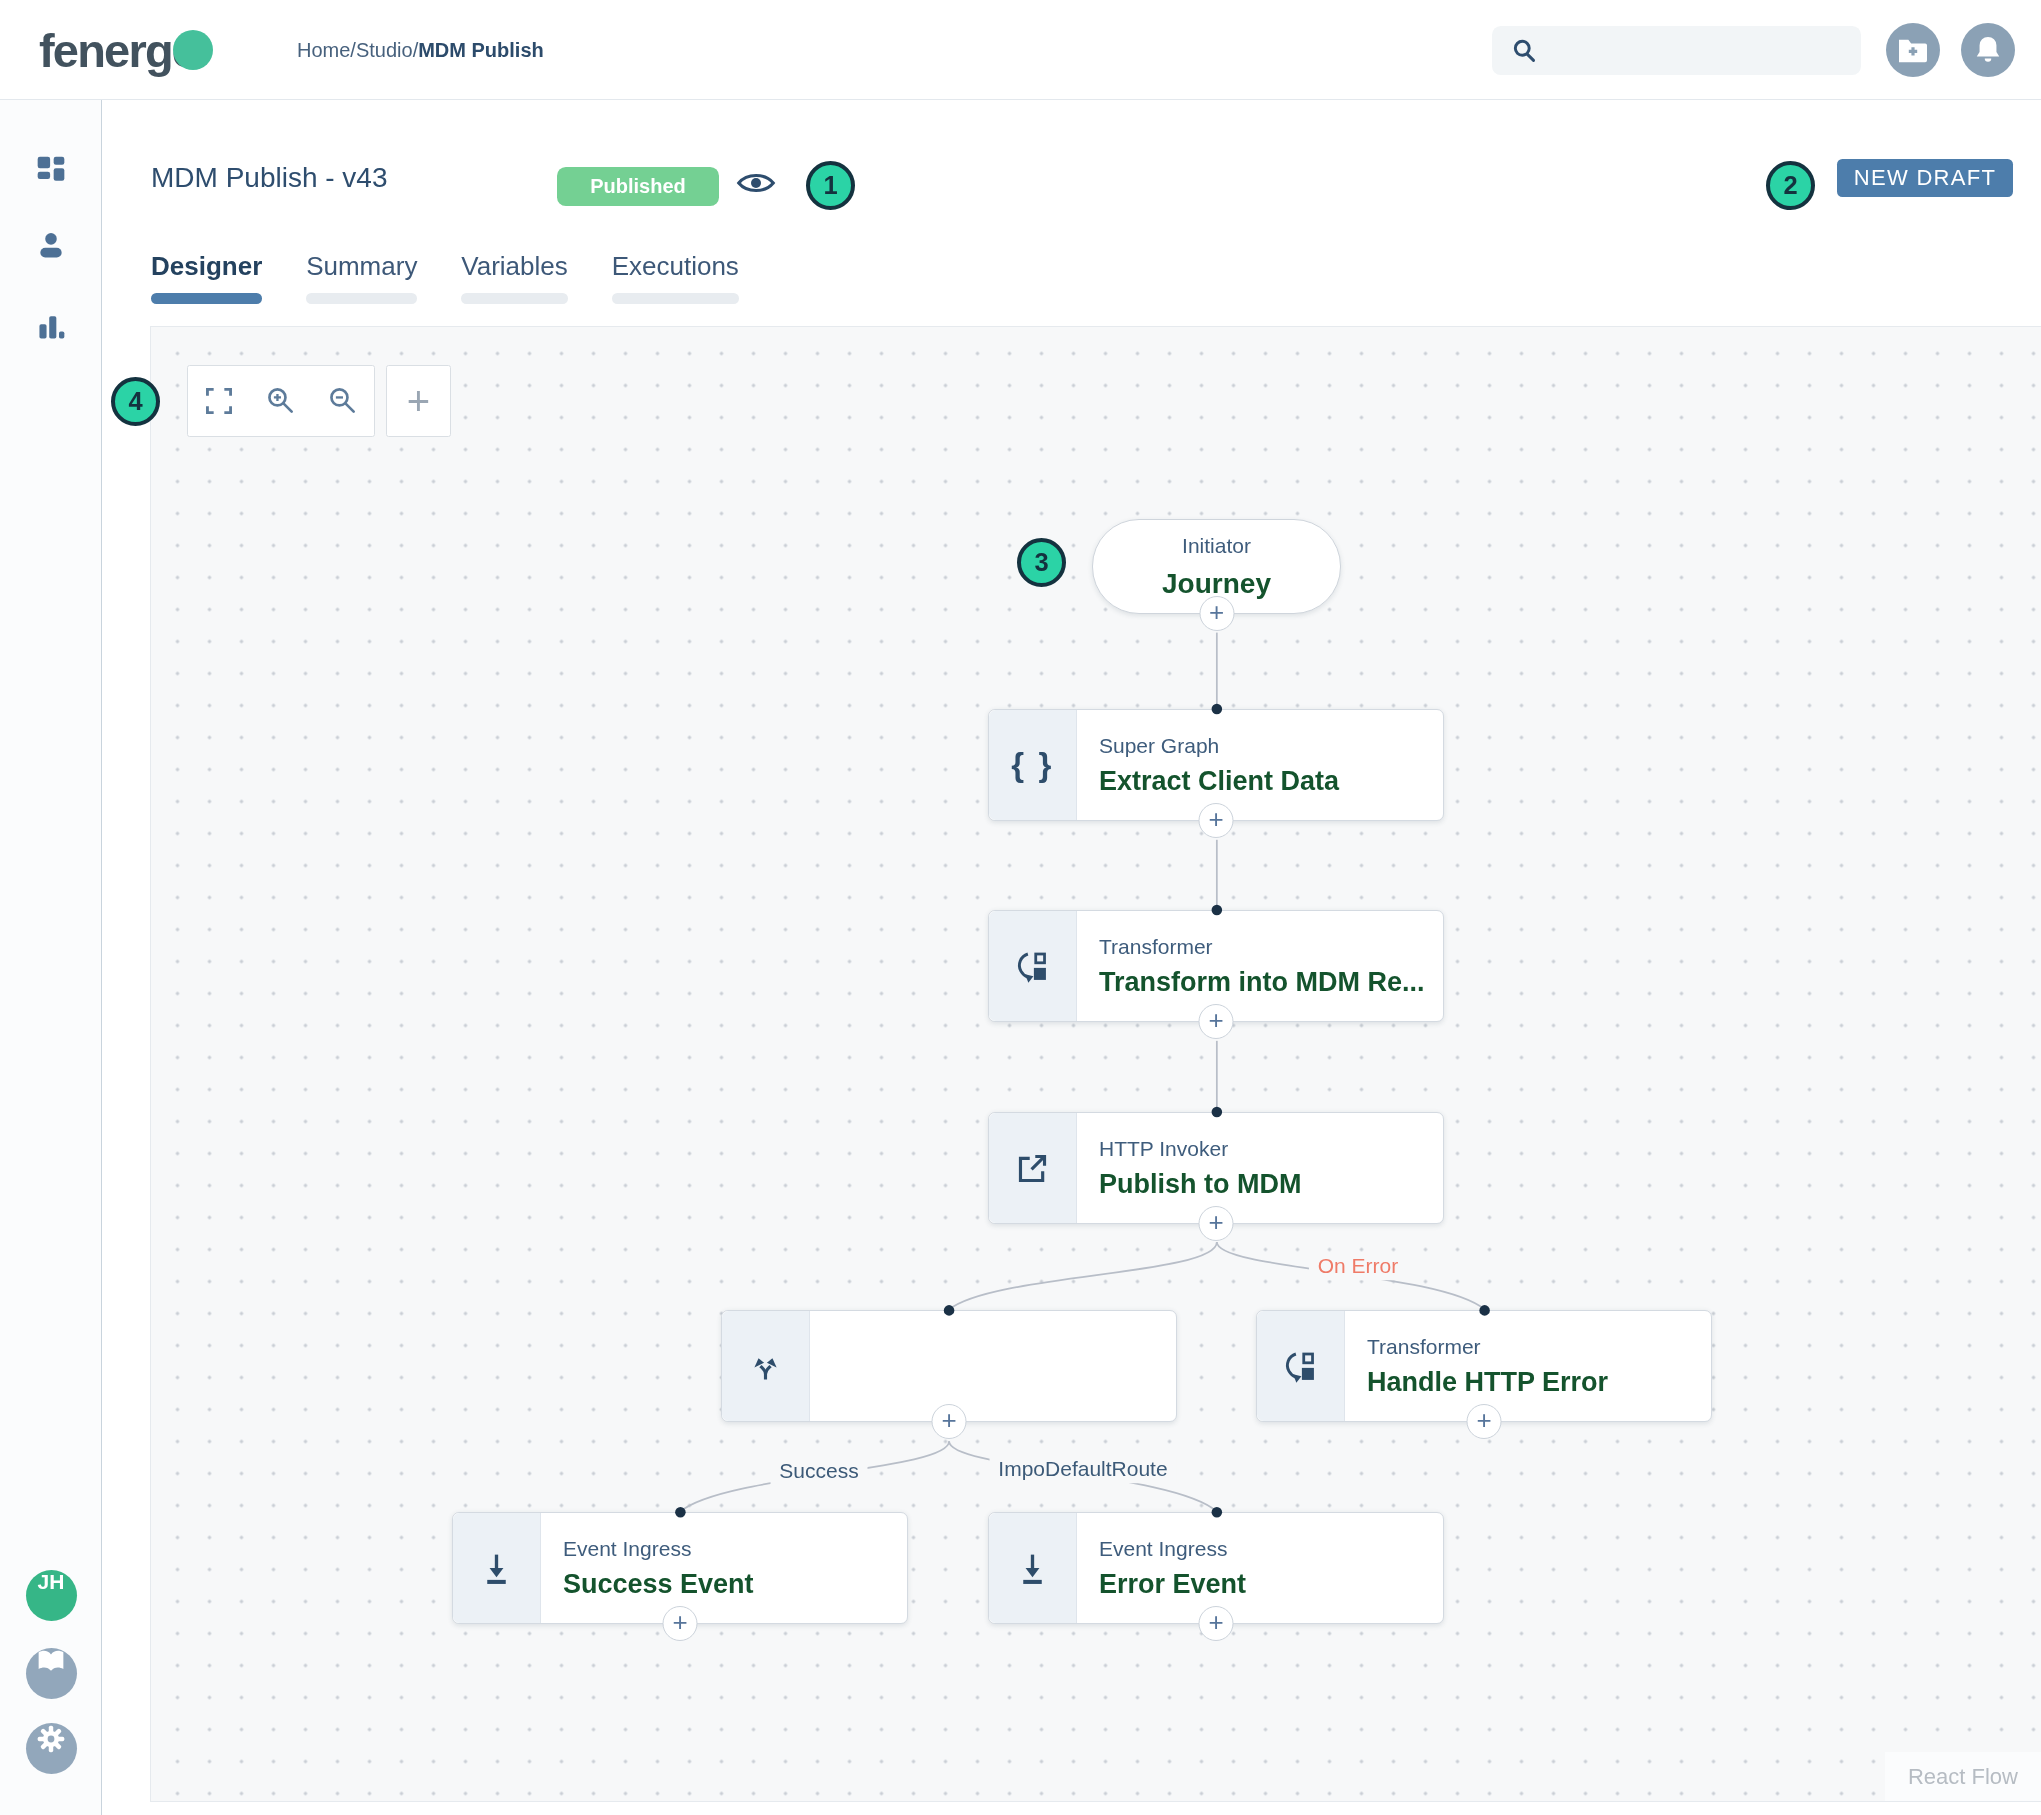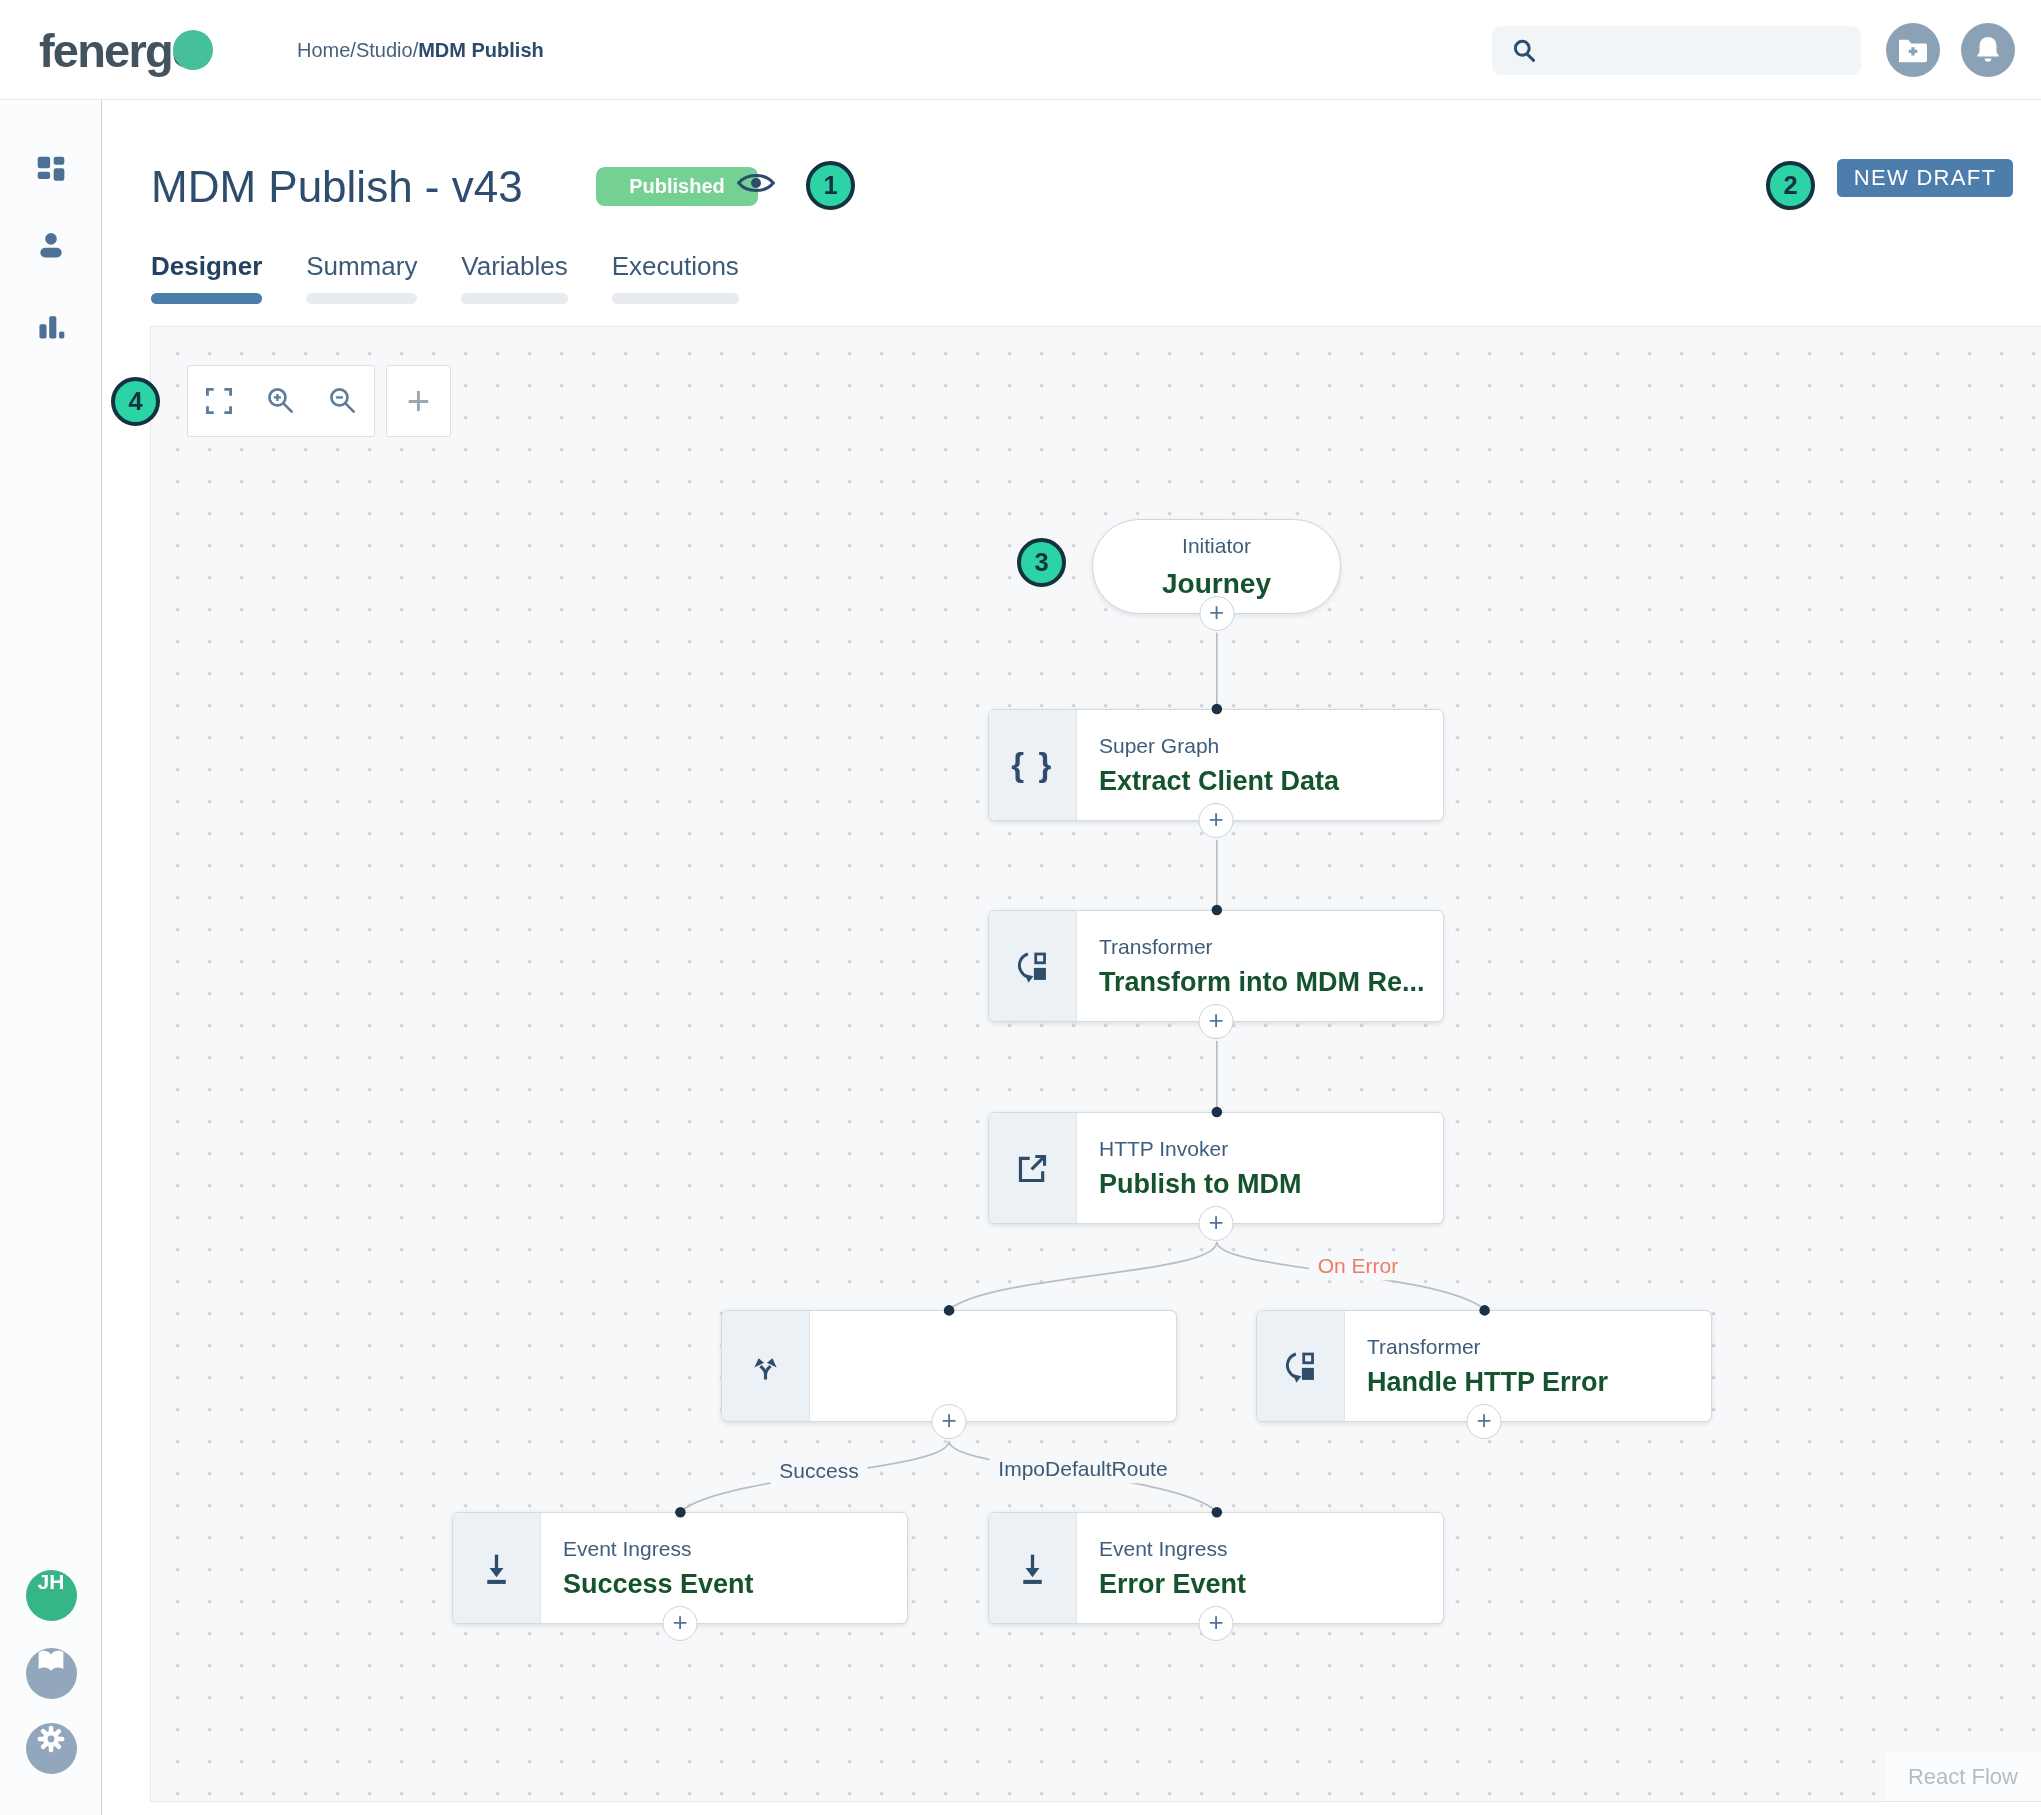--- a/index.html
+++ b/index.html
@@ -25,23 +25,23 @@
     display:flex; align-items:center; justify-content:center; cursor:pointer; }
   
   .sidebar { position:absolute; left:0; top:100px; width:102px; height:1715px; background:#fbfcfd;
     border-right:0.9px solid #c9d4dd; z-index:5; }
   .side-icon { position:absolute; left:35px; width:32px; height:32px; cursor:pointer; }
   .side-circle { position:absolute; left:25.5px; width:51px; height:51px; border-radius:50%;
     display:flex; align-items:flex-start; justify-content:center; cursor:pointer; }
   .avatar { background:#36b687; color:#fff; font-weight:bold; font-size:21px; }
   .gray-circle { background:#92a7bb; }
   
-  .page-title { position:absolute; left:151px; top:162px; font-size:44px; font-weight:500; color:#2e4d6e; }
+  .page-title { position:absolute; left:151px; top:162px; font-size:28px; font-weight:500; color:#2e4d6e; }
   .status-badge { position:absolute; left:557px; top:167px; width:162px; height:39px; border-radius:8.8px;
-    background:#74d093; color:#fff; font-size:20px; font-weight:bold; display:flex; align-items:center; justify-content:center;margin-left:39px; }
+    background:#74d093; color:#fff; font-size:20px; font-weight:bold; display:flex; align-items:center; justify-content:center; }
   .eye-btn { position:absolute; left:736px; top:169px; width:40px; height:35px; cursor:pointer; }
   .new-draft-btn { position:absolute; left:1837px; top:159px; width:176px; height:38px; background:#4d7dab;
     border:none; border-radius:5.3px; color:#fff; font-size:22px; letter-spacing:1.3px; cursor:pointer;
     font-family:"Liberation Sans", sans-serif; }
   
   .tabs { position:absolute; left:151px; top:251px; display:flex; gap:24.6px; }
   .tab { cursor:pointer; padding-right:19.3px; }
   .tab-label { font-size:26px; color:#3d5878; }
   .tab.active .tab-label { font-weight:bold; color:#24425f; }
   .tab-pill { height:10.5px; border-radius:5.3px; background:#e8ecf0; margin-top:11.4px; width:100%; }

